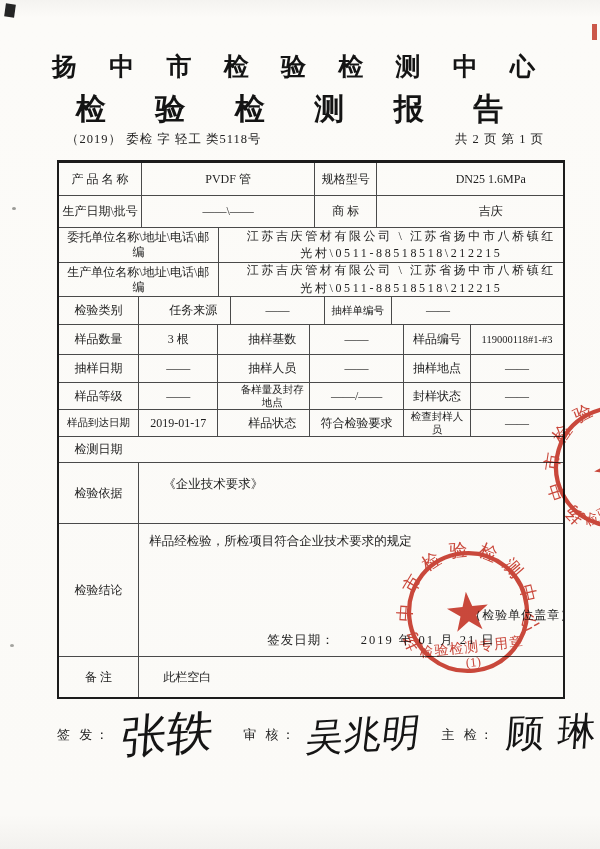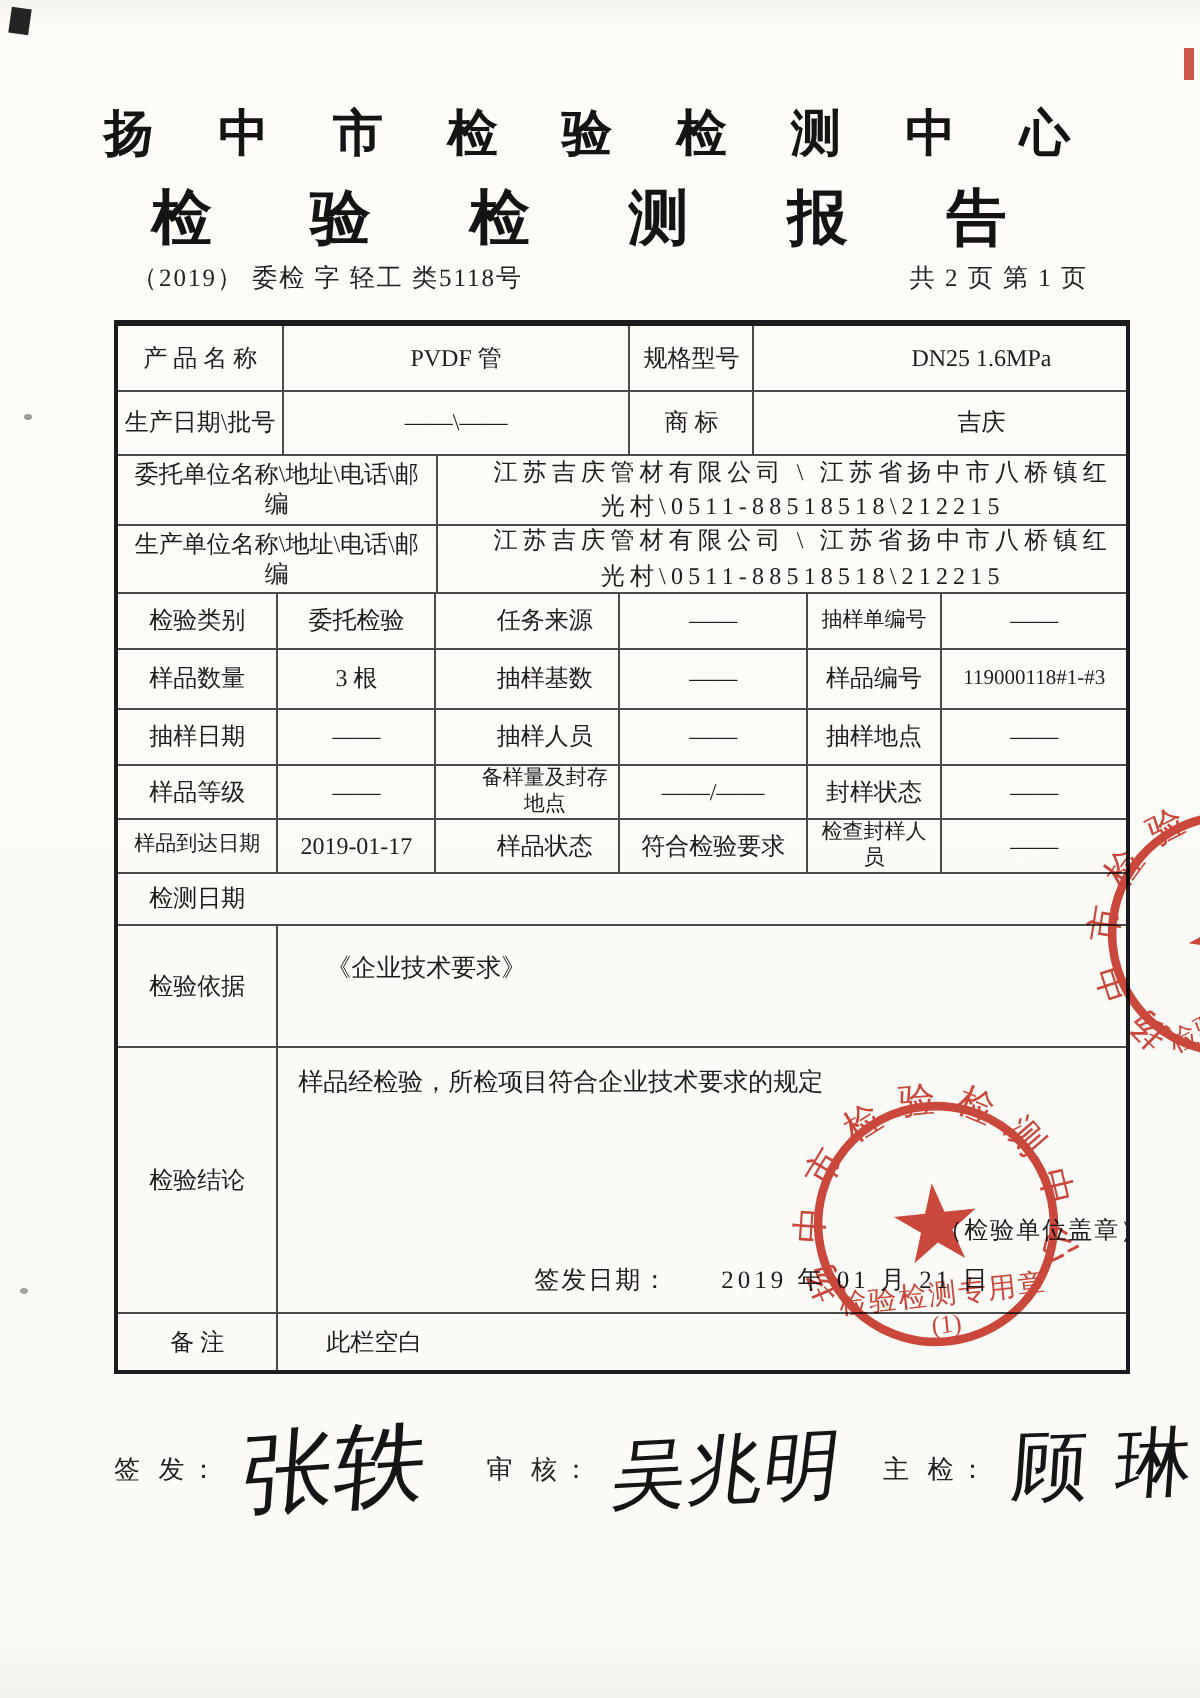--- a/index.html
+++ b/index.html
@@ -17,21 +17,21 @@
   
   .tbl{position:absolute; left:57px; top:160px; width:508px; border:2px solid #1c1c1c; border-top-width:3px; box-sizing:border-box; background:transparent;}
   .row{display:flex; box-sizing:border-box; align-items:stretch;}
   .row + .row{border-top:1px solid #4a4a4a;}
   .cell{box-sizing:border-box; display:flex; align-items:center; justify-content:center; text-align:center; font-size:12px; line-height:1.25; padding:1px 3px; overflow:hidden;}
   .cell + .cell{border-left:1px solid #4a4a4a;}
   .cell.left{justify-content:flex-start; text-align:center; padding-left:24px;}
   .addr{letter-spacing:2.6px; line-height:1.45; font-size:12px;}
   .r1{height:32px;} .r2{height:32px;} .r3{height:35px;} .r4{height:34px;}
   .r5{height:28px;} .r6{height:30px;} .r7{height:28px;} .r8{height:27px;} .r9{height:27px;}
-  .r10{height:26px;} .r11{height:61px;} .r12{height:133px;} .r13{height:29px;}
+  .r10{height:26px;} .r11{height:61px;} .r12{height:133px;} .r13{height:41px;}
   .w163{width:16.3%;} .w343{width:34.3%;} .w124{width:12.4%;} .w370{width:37%;padding-left:44px;}
   .w315{width:31.5%;} .w685{width:68.5%;}
   .w157{width:15.7%;} .w183{width:18.3%;padding-left:20px;} .w185{width:18.5%;} .w134{width:13.4%;} .w184{width:18.4%;}
   .w843{width:84.3%;}
   .small{font-size:10.5px;}
   .basis-val{align-items:flex-start; padding-top:14px; font-size:12.5px;}
   .concl-val{position:relative; display:block; text-align:left; padding:10px 10px 0 10px; font-size:12.5px;}
   .seal-note{position:absolute; left:330px; top:84px; font-size:12px; letter-spacing:1px; white-space:nowrap;}
   .issue-line{position:absolute; left:128px; bottom:7px; font-size:12.5px; white-space:nowrap; letter-spacing:1px;}
   .issue-line .dt{margin-left:26px; letter-spacing:2px;}
@@ -86,21 +86,20 @@
       <div class="cell w685 left addr">江苏吉庆管材有限公司 \ 江苏省扬中市八桥镇红光村\0511-88518518\212215</div>
     </div>
 
     <div class="row r4">
       <div class="cell w315">生产单位名称\地址\电话\邮编</div>
       <div class="cell w685 left addr">江苏吉庆管材有限公司 \ 江苏省扬中市八桥镇红光村\0511-88518518\212215</div>
     </div>
 
     <div class="row r5">
       <div class="cell w157">检验类别</div>
-      <div class="cell w157">委托检验</div>
       <div class="cell w183">任务来源</div>
       <div class="cell w185">——</div>
       <div class="cell w134 small">抽样单编号</div>
       <div class="cell w184">——</div>
     </div>
 
     <div class="row r6">
       <div class="cell w157">样品数量</div>
       <div class="cell w157">3 根</div>
       <div class="cell w183">抽样基数</div>

